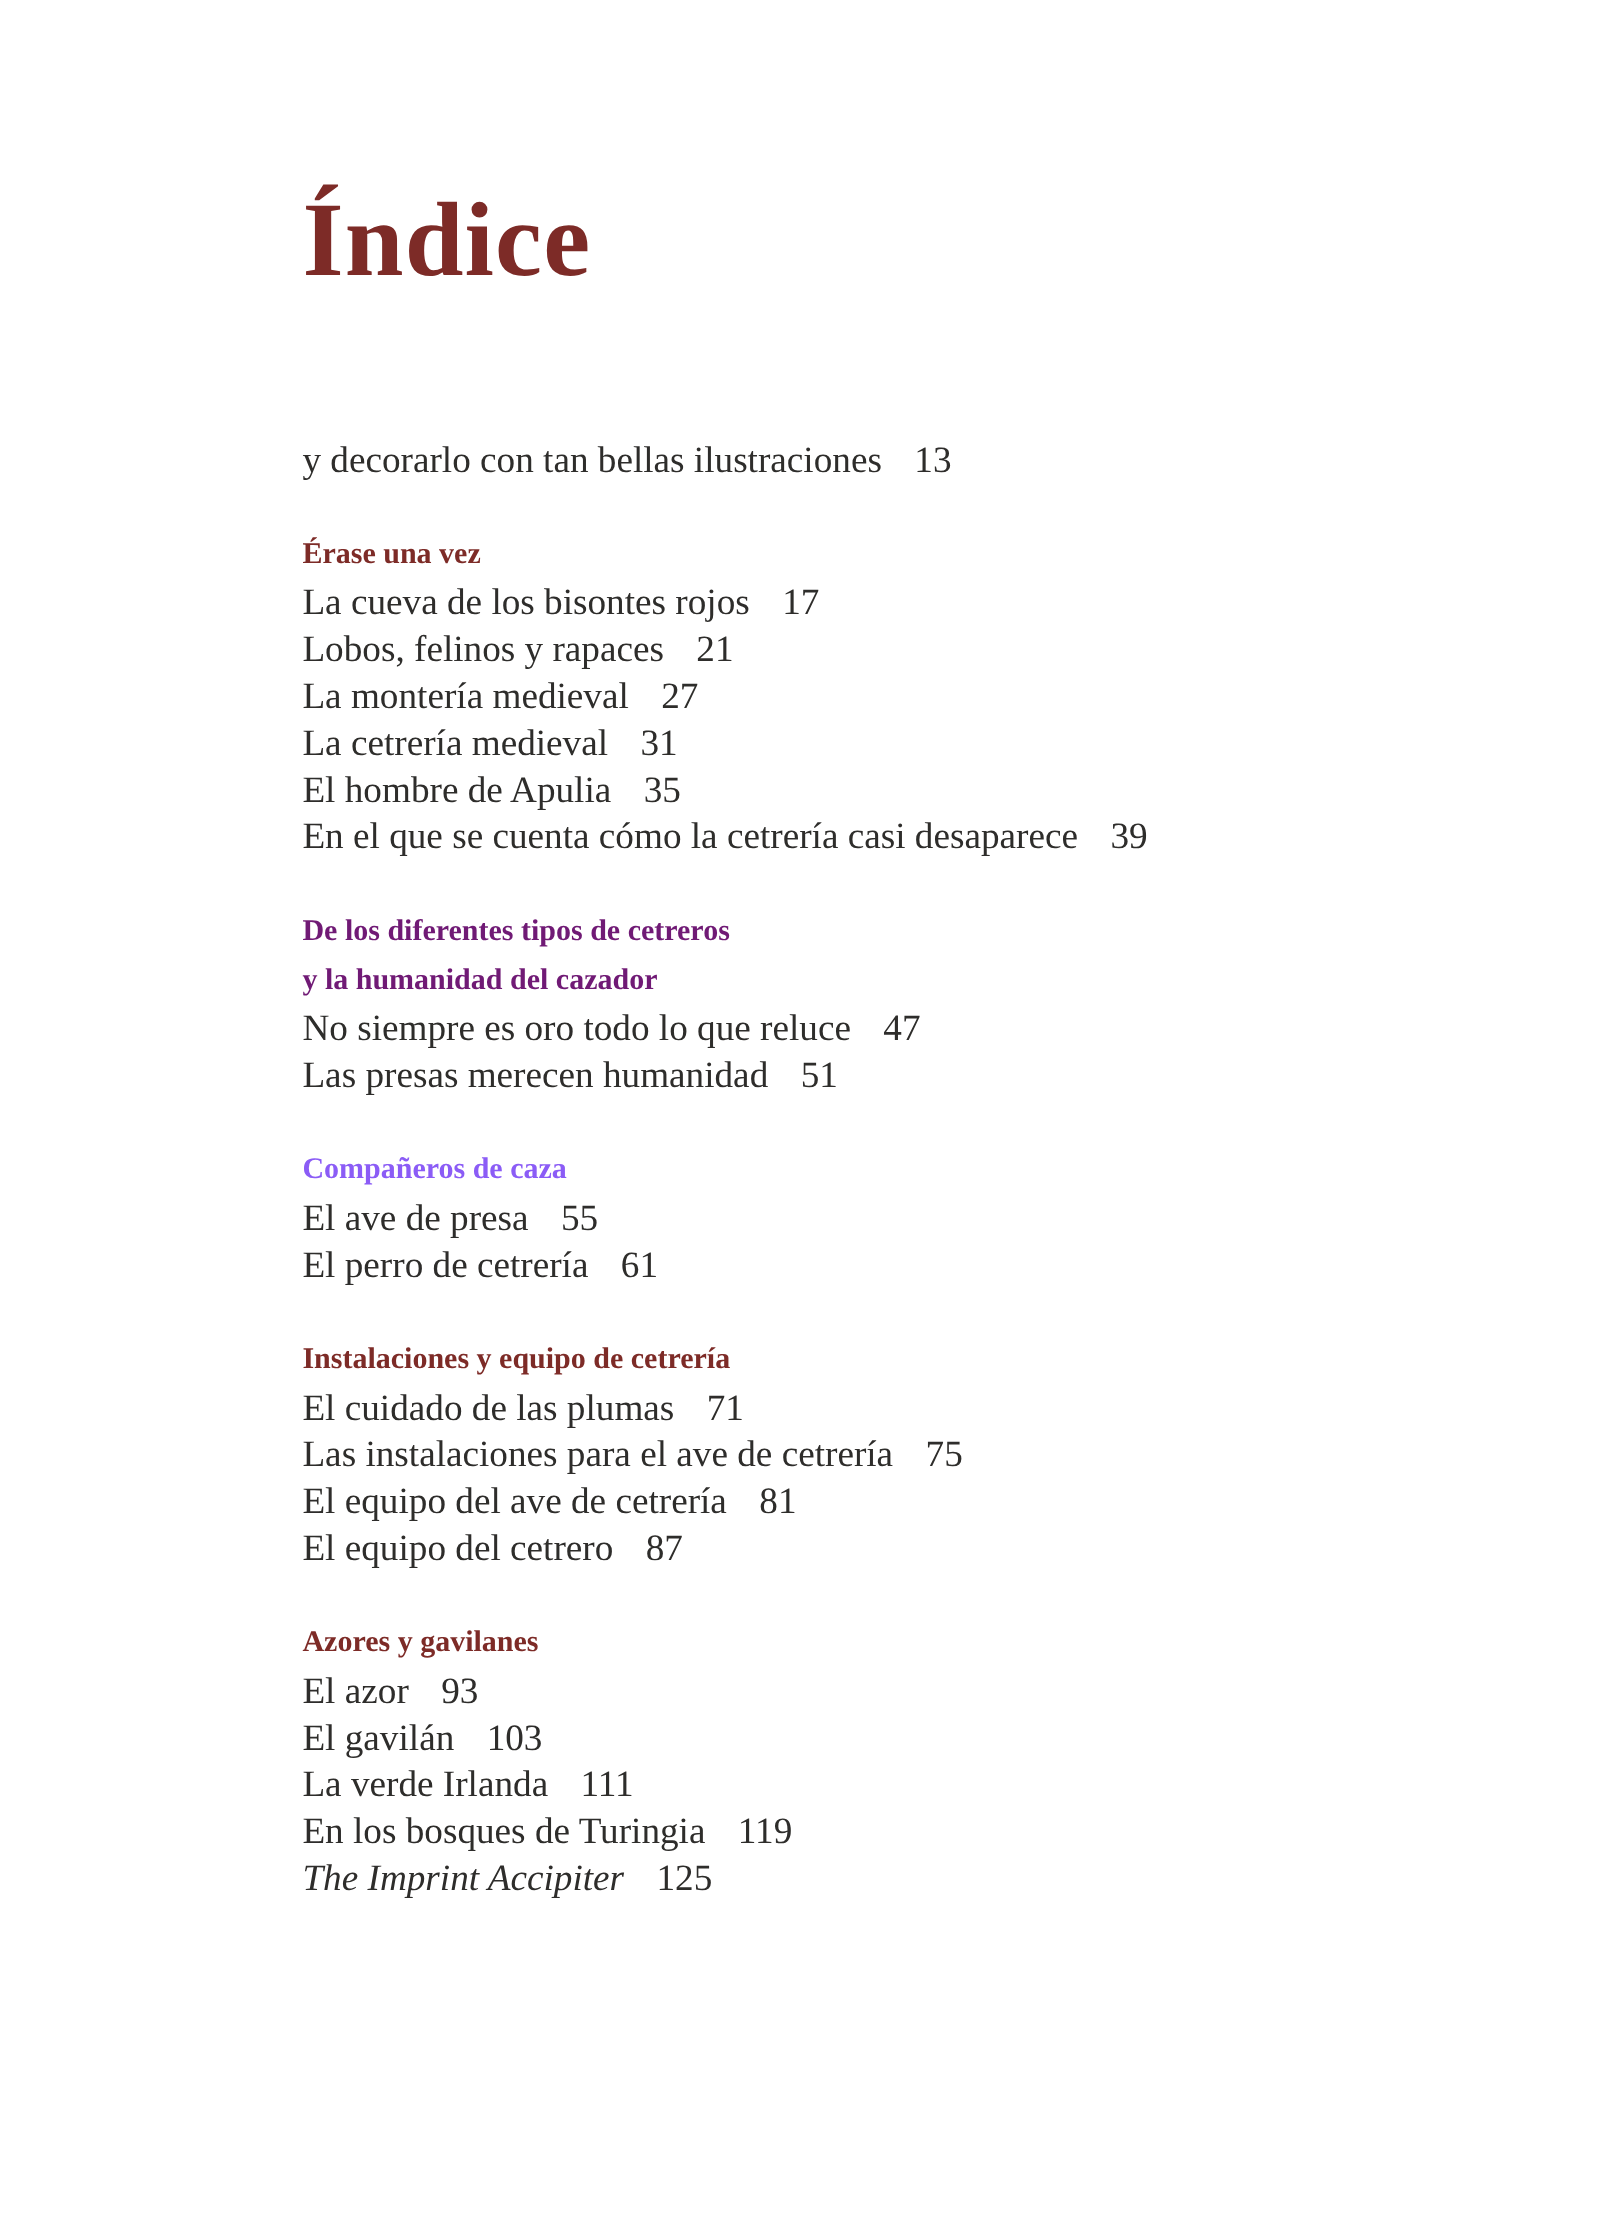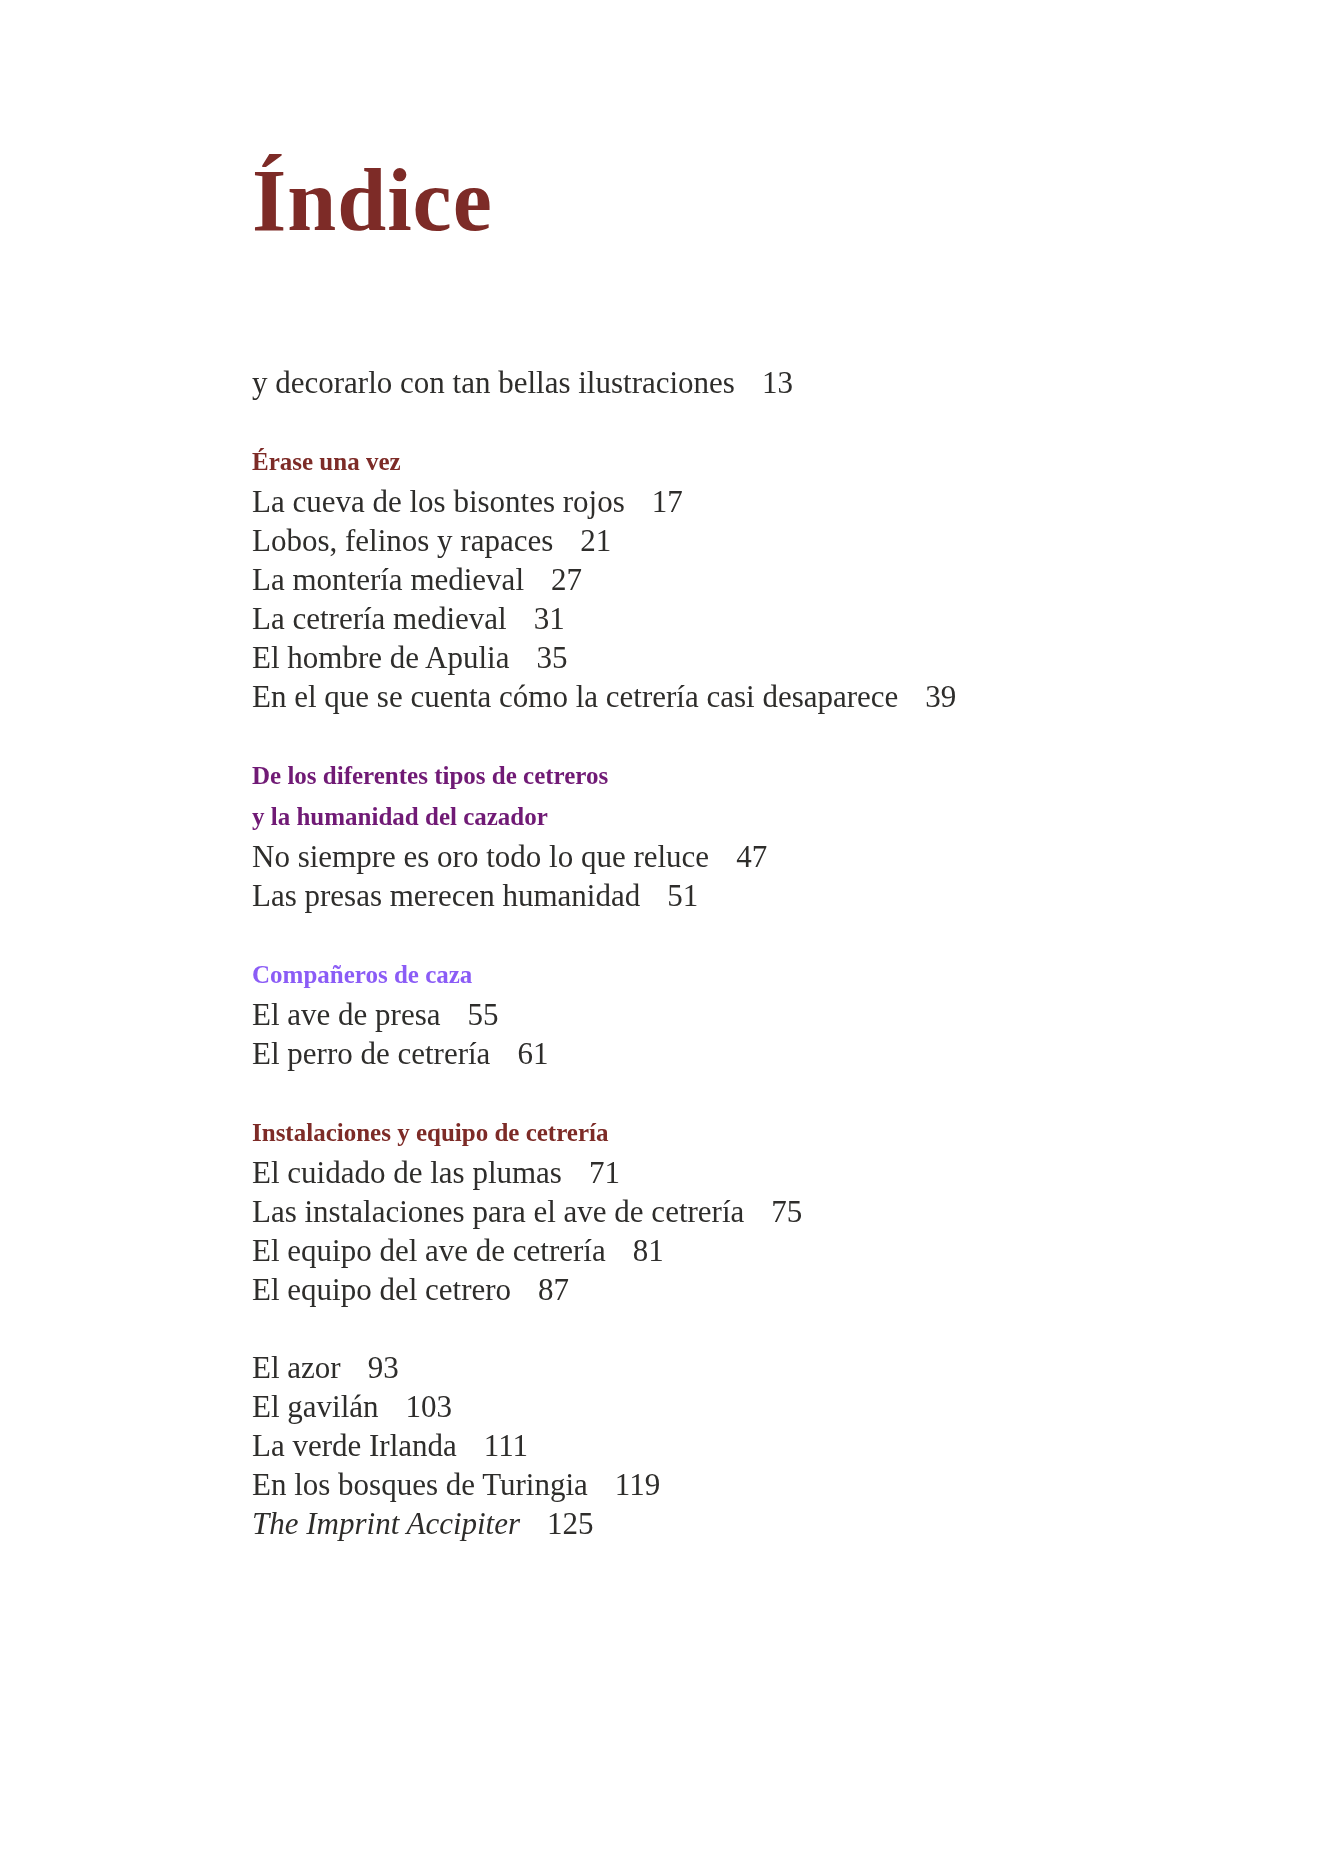--- a/index.html
+++ b/index.html
@@ -102,20 +102,23 @@
       <section class="section">
         <h2 class="section-heading" style="color: rgb(125, 43, 39);">
           <div>Instalaciones y equipo de cetrería</div>
         </h2>
         <p class="entry"><span>El cuidado de las plumas</span><span class="pagenum">71</span></p>
         <p class="entry"><span>Las instalaciones para el ave de cetrería</span><span class="pagenum">75</span></p>
         <p class="entry"><span>El equipo del ave de cetrería</span><span class="pagenum">81</span></p>
         <p class="entry"><span>El equipo del cetrero</span><span class="pagenum">87</span></p>
       </section>
       <section class="section">
+        <h2 class="section-heading" style="color: rgb(125, 43, 39);">
+          <div>Azores y gavilanes</div>
+        </h2>
         <p class="entry"><span>El azor</span><span class="pagenum">93</span></p>
         <p class="entry"><span>El gavilán</span><span class="pagenum">103</span></p>
         <p class="entry"><span>La verde Irlanda</span><span class="pagenum">111</span></p>
         <p class="entry"><span>En los bosques de Turingia</span><span class="pagenum">119</span></p>
         <p class="entry"><span class="italic">The Imprint Accipiter</span><span class="pagenum">125</span></p>
       </section>
     </div>
 
 </div>
 

